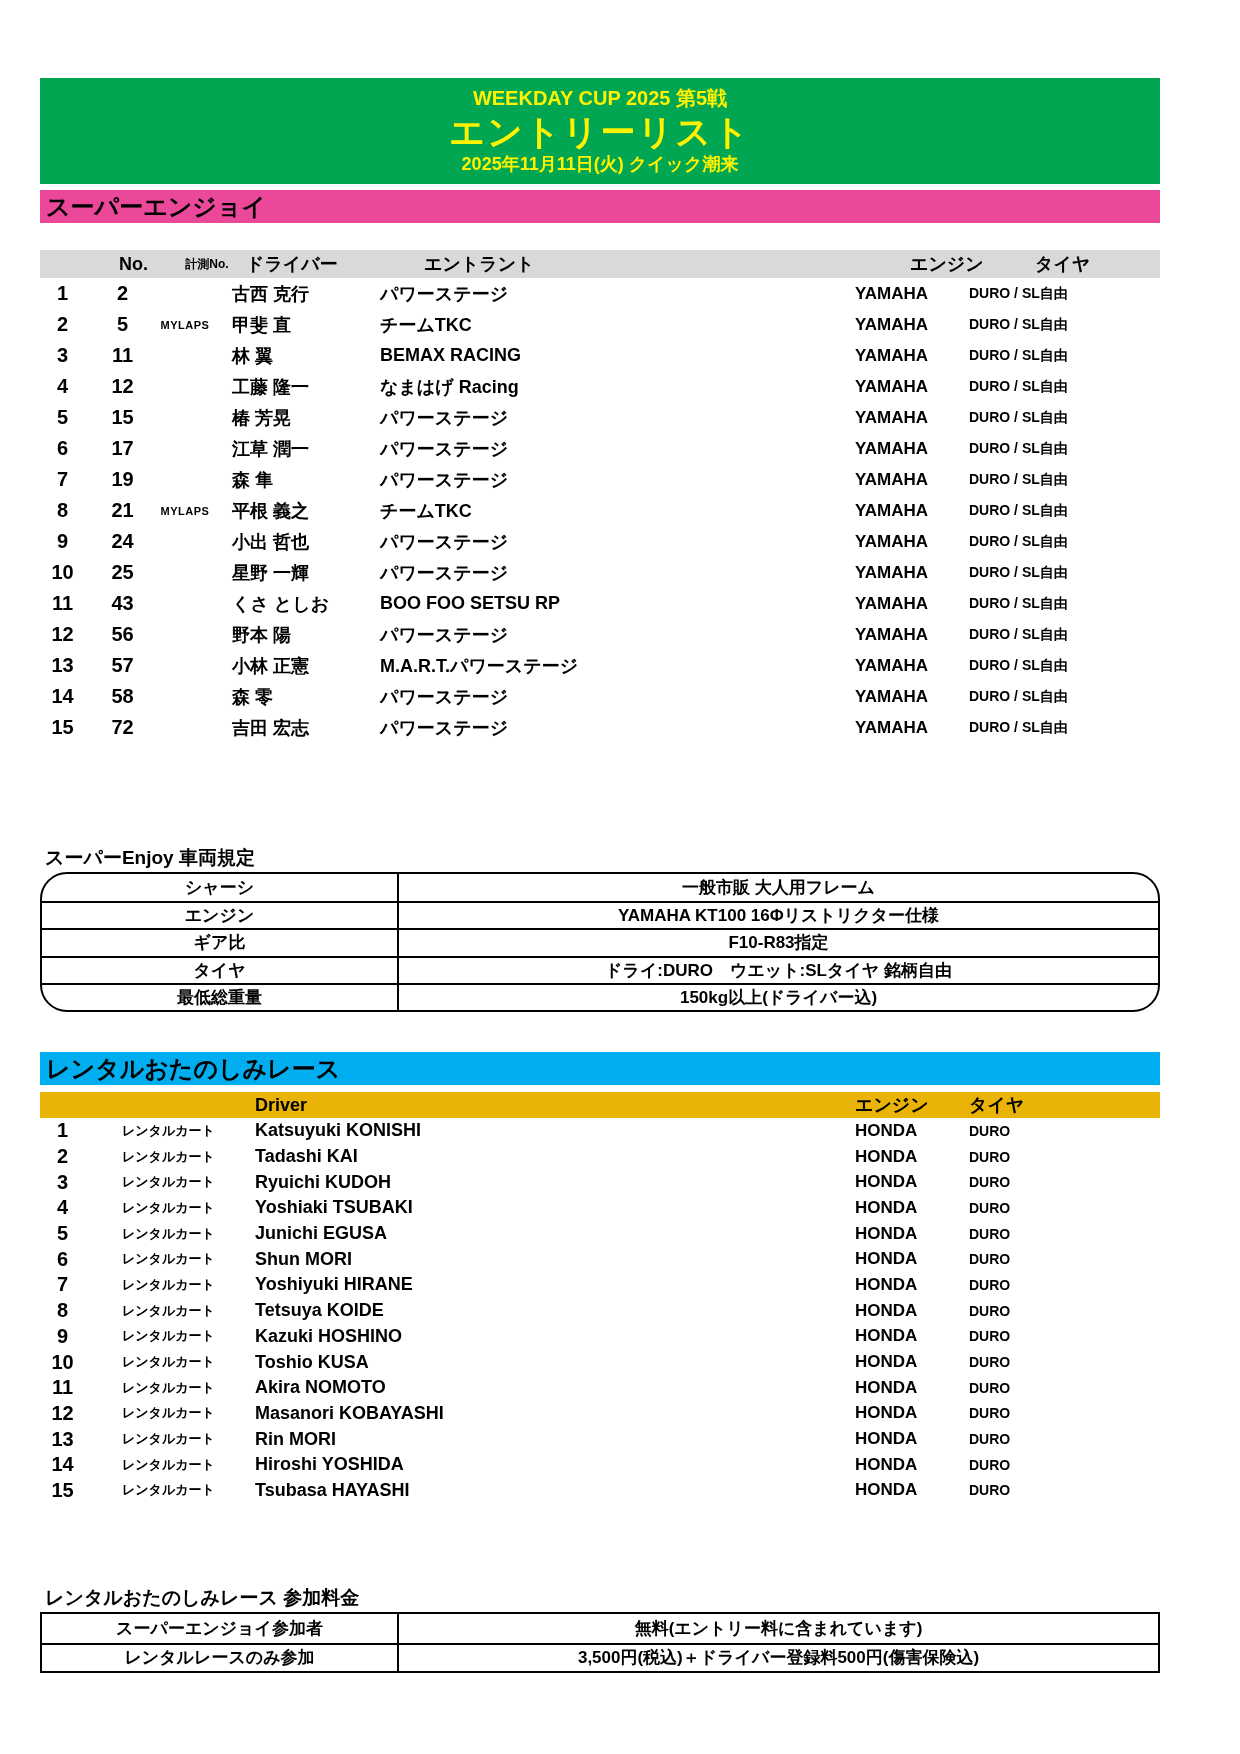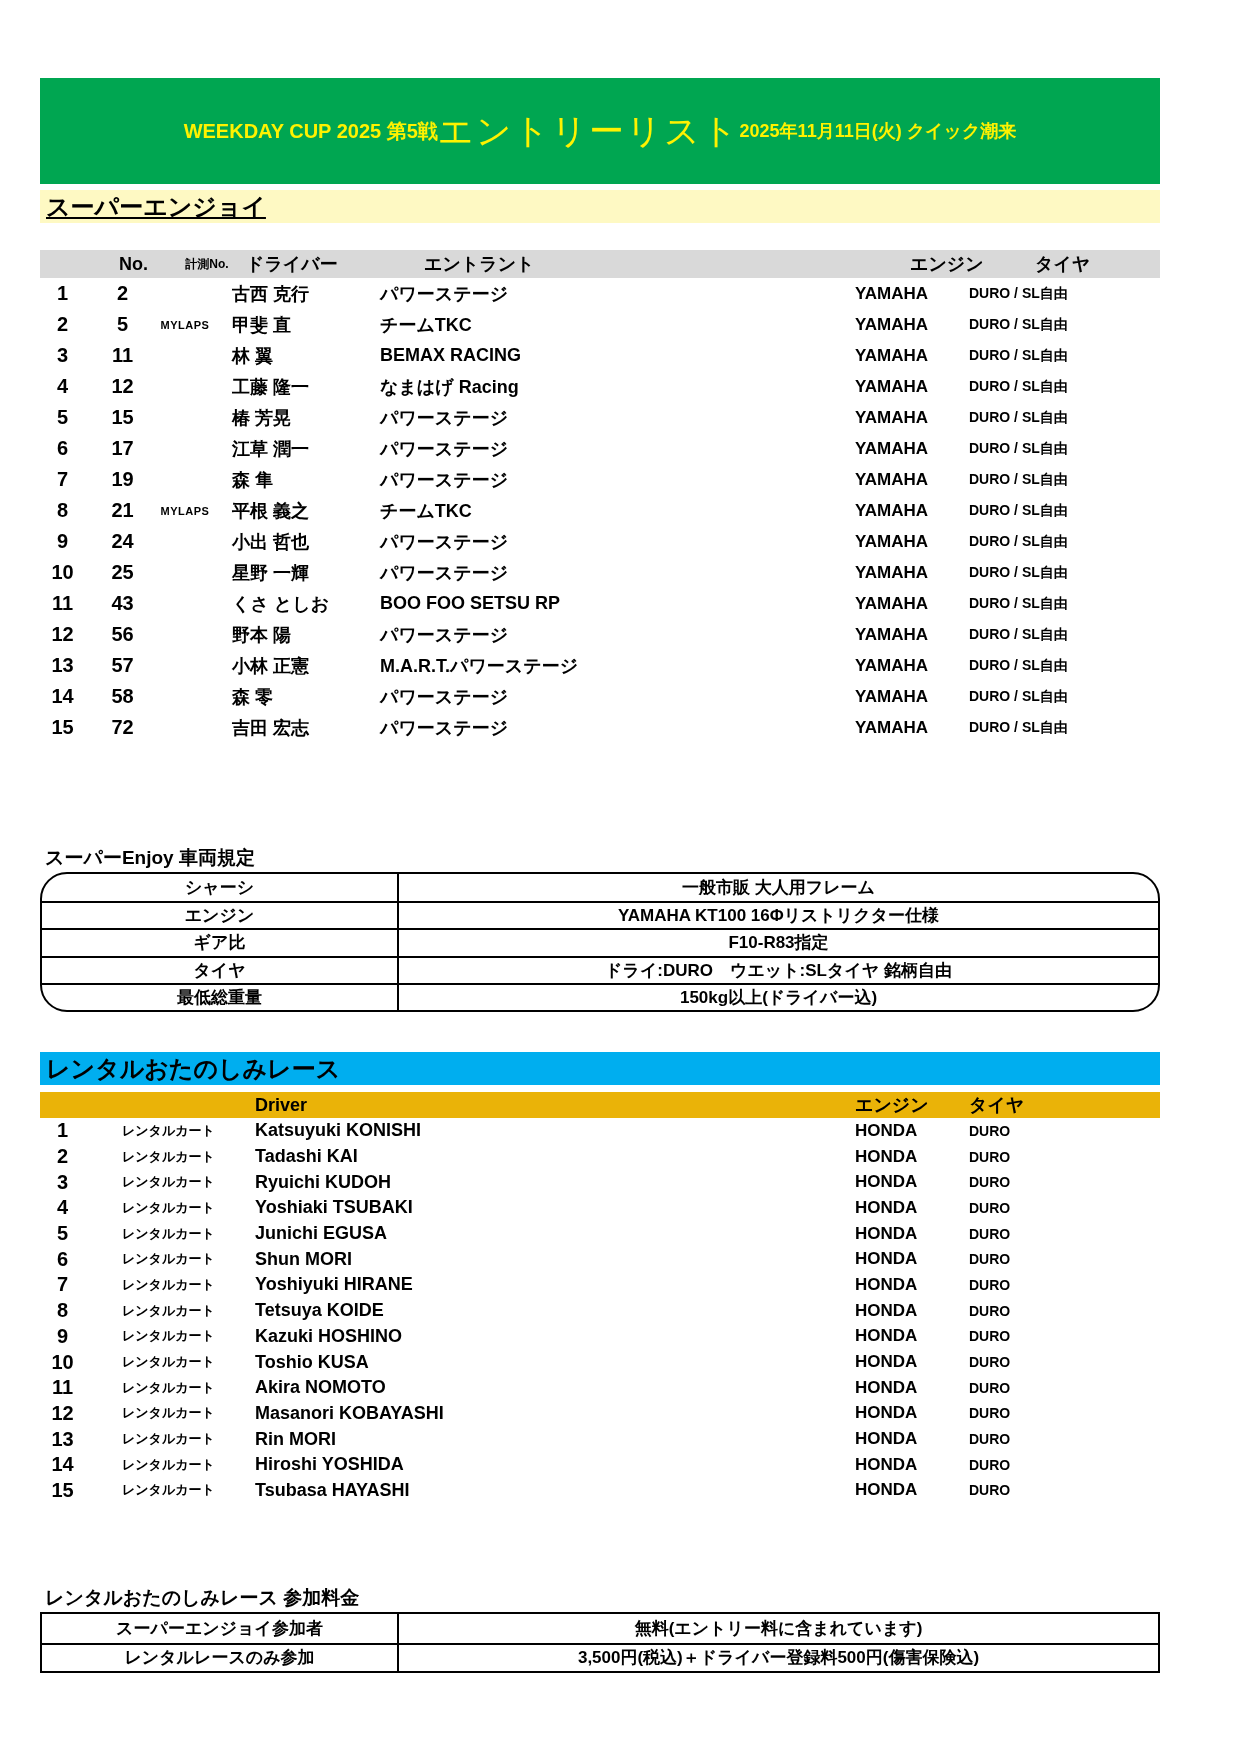--- a/index.html
+++ b/index.html
@@ -2,24 +2,24 @@
 <html><head>
 <meta charset="utf-8">
 <style>
   * { margin:0; padding:0; box-sizing:border-box; }
   html,body { background:#ffffff; }
   body { font-family:"Liberation Sans","DejaVu Sans",sans-serif; color:#000; }
   .page { position:relative; width:1240px; height:1754px; background:#fff; overflow:hidden; }
 
   
   .banner { position:absolute; left:40px; top:78px; width:1120px; height:106px;
-            display:flex; flex-direction:row; align-items:center; justify-content:center;
+            display:flex; flex-direction:column; align-items:center; justify-content:center;
             text-align:center; }
   .banner .l1 { font-size:20px; font-weight:bold; line-height:1.25; }
-  .banner .l2 { font-size:35px; font-weight:normal; line-height:1.2; letter-spacing:2px; }
+  .banner .l2 { font-size:35px; font-weight:bold; line-height:1.2; letter-spacing:2px; }
   .banner .l3 { font-size:18px; font-weight:bold; line-height:1.25; }
 
   
   .secbar { position:absolute; left:40px; width:1120px; height:33px;
             display:flex; align-items:center; padding-left:6px;
             font-size:24px; font-weight:bold; color:#000; }
   .secbar.s1 { top:190px; }
   .secbar.s2 { top:1052px; }
 
   
@@ -70,21 +70,21 @@
 <body>
 
 <div class="page">
 
   <div class="banner" style="background:#00A651; color:#FFF200;">
     <div class="l1">WEEKDAY CUP 2025 第5戦</div>
     <div class="l2">エントリーリスト</div>
     <div class="l3">2025年11月11日(火) クイック潮来</div>
   </div>
 
-  <div class="secbar s1" style="background:#fef9c3;text-decoration:underline;">
+  <div class="secbar s1" style="background:#ec4899;">
     <span>スーパーエンジョイ</span>
   </div>
 
   <div class="thead t1 grid1" style="background:#D9D9D9;">
     <div></div>
     <div class="c-center">No.</div>
     <div class="small">計測No.</div>
     <div class="c-left-sm">ドライバー</div>
     <div class="c-left">エントラント</div>
     <div class="c-left">エンジン</div>

